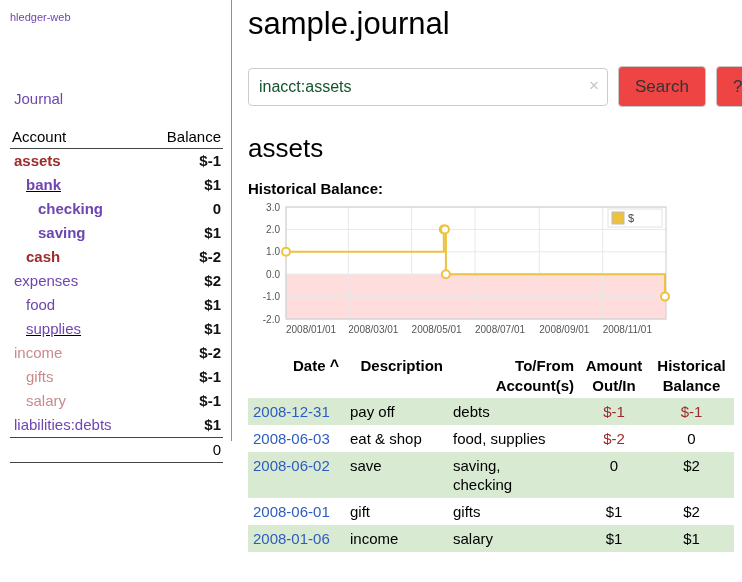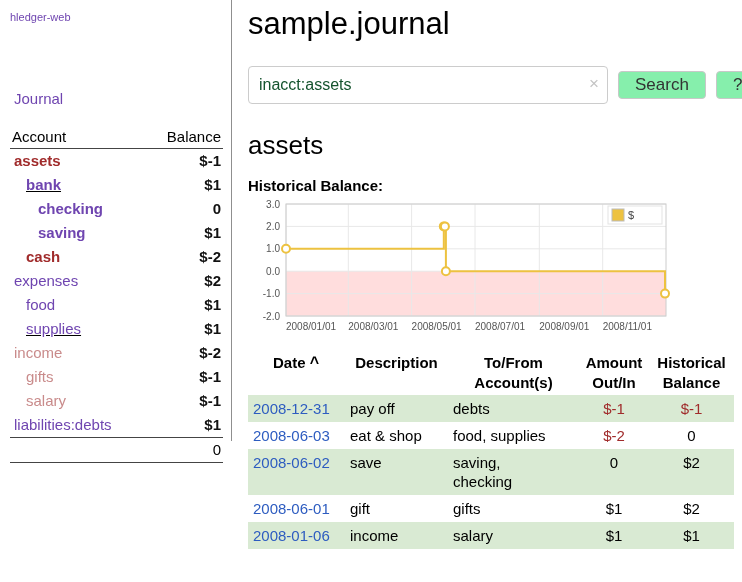--- a/index.html
+++ b/index.html
@@ -27,28 +27,28 @@
 
   
   main{flex:1;padding:6px 6px 0 16px}
   h1{font-size:31px;font-weight:400;margin:0 0 24px}
   .search-row{display:flex;gap:10px;margin:0 0 26px;align-items:center}
   .search-box{position:relative}
   .search-box input{width:360px;height:38px;border:1px solid #ccc;border-radius:4px;
         padding:0 30px 0 10px;font-family:"Liberation Sans",sans-serif;font-size:16px;color:#14532d}
   .clear-x{position:absolute;right:9px;top:9px;font-size:17px;line-height:17px;
            color:#c4c4c4;cursor:pointer}
-  .btn{height:28px;padding:0 16px;font-family:"Liberation Sans",sans-serif;font-size:17px;
-       color:#333;background:#86efac;border:1px solid #c8c8c8;border-radius:4px;cursor:pointer}
+  .btn{height:41px;padding:0 16px;font-family:"Liberation Sans",sans-serif;font-size:17px;
+       color:#333;background:#ef4444;border:1px solid #c8c8c8;border-radius:4px;cursor:pointer}
   h2{font-size:26px;font-weight:400;margin:0 0 16px}
   .chart-label{font-size:15px;font-weight:700;margin:0 0 4px}
 
   
   table.register{table-layout:fixed;width:486px;border-collapse:collapse;font-size:15px;margin-top:10px}
-  .register th{font-weight:700;text-align:center;vertical-align:top;padding:2px 5px;white-space:pre-line;line-height:20px}
+  .register th{font-weight:700;text-align:right;vertical-align:top;padding:2px 5px;white-space:pre-line;line-height:20px}
   .register th.num,.register td.num{text-align:center}
   .register td{padding:4px 5px;vertical-align:top;white-space:pre-line;line-height:19px}
   .register tr.stripe{background:var(--stripe_green)}
   .register .date-link{color:var(--link_blue);text-decoration:none;cursor:pointer}
   .register .neg{color:var(--negative)}
   .c-date{width:97px}.c-desc{width:103px}.c-acct{width:131px}.c-amt{width:70px}.c-bal{width:85px}
   .sort{font-weight:700;font-size:16px;letter-spacing:1px}
 </style>
 </head>
 <body>

